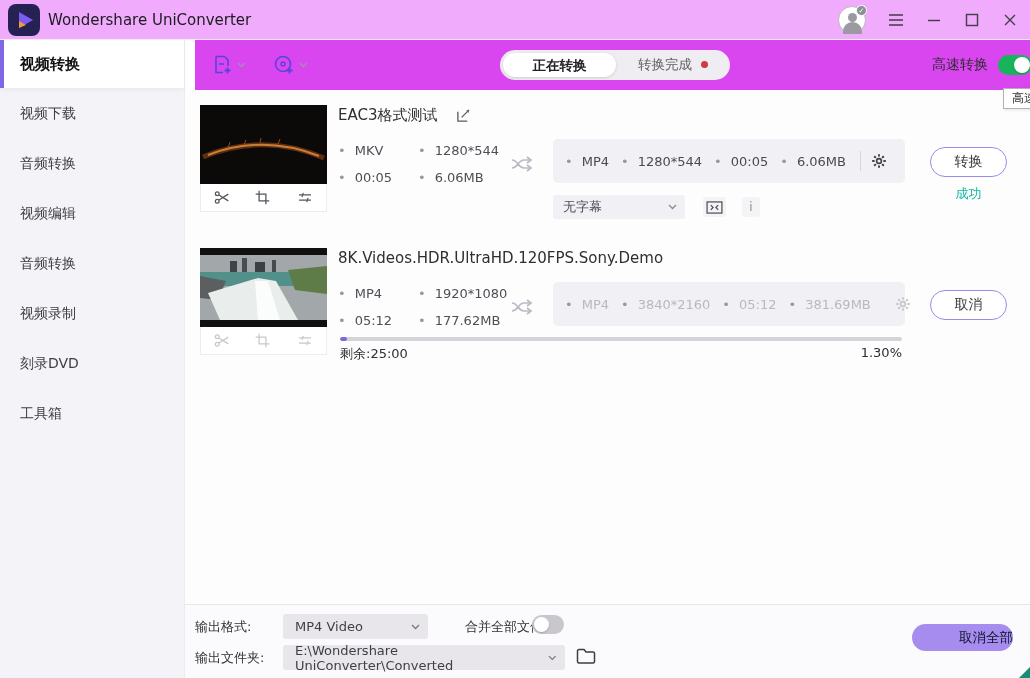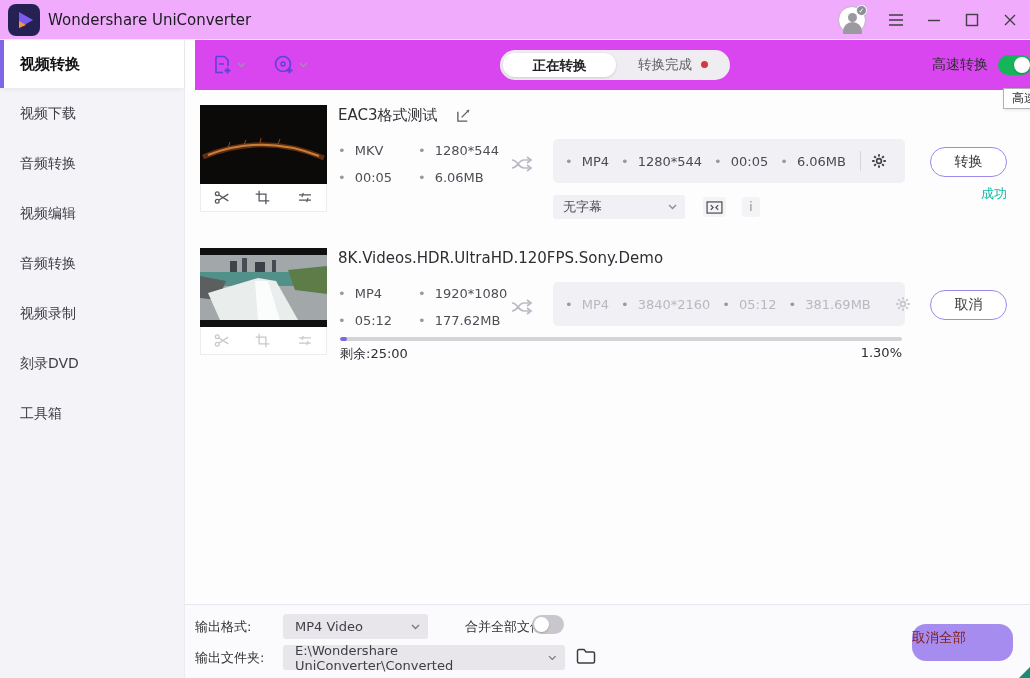--- a/index.html
+++ b/index.html
@@ -67,40 +67,40 @@
   .outbox.disabled { color:#b9b8c0; }
   .outbox.disabled .gear { color:#c6c5cd; }
   .droprow { position:absolute; left:368px; top:90px; height:24px; display:flex; align-items:center; }
   .dselect { height:24px; background:#f1f0f4; border-radius:3px; font-size:13px; color:#4e4e55; display:flex; align-items:center; padding:0 8px 0 10px; justify-content:space-between; }
   .dsub { width:132px; }
   .daudio { width:127px; margin-left:18px; }
   .dselect .chev { color:#8a8a92; }
   .sq-ic { margin-left:18px; width:23px; height:20px; background:#f4f3f6; border-radius:3px; display:flex; align-items:center; justify-content:center; color:#4c4c52; }
   .info-ic { margin-left:16px; width:18px; height:20px; background:#f4f3f6; border-radius:3px; text-align:center; line-height:20px; font-size:12px; color:#8d8d94; font-style:normal; }
   .action-btn { position:absolute; left:745px; top:42px; width:77px; height:30px; border-radius:16px; background:#fff; border:1.5px solid #9d89ec; font-size:14px; color:#37373c; text-align:center; line-height:27px; cursor:pointer; }
-  .status-ok { position:absolute; left:745px; top:80px; width:77px; text-align:right; font-size:13px; color:#0db7a0; }
+  .status-ok { position:absolute; left:745px; top:80px; width:77px; text-align:center; font-size:13px; color:#0db7a0; }
   .task-2 .action-btn { top:42px; }
   .progress-track { position:absolute; left:155px; top:89px; width:562px; height:4px; border-radius:2px; background:#d4d3d8; overflow:hidden; }
   .progress-fill { height:100%; background:#7b68dd; border-radius:2px; min-width:6px; }
   .progress-left { position:absolute; left:155px; top:97px; font-size:13px; color:#2d2d32; }
   .progress-right { position:absolute; left:642px; top:97px; width:75px; text-align:right; font-size:13px; color:#2d2d32; }
 
   
   .footer { position:absolute; left:185px; top:604px; width:845px; height:74px; background:#fbfafc; border-top:1px solid #e9e7ed; }
   .f-label { position:absolute; font-size:13px; color:#323237; }
   .fl1 { left:10px; top:13px; }
   .fl2 { left:10px; top:44px; }
   .fselect { position:absolute; height:25px; background:#e8e6eb; border-radius:3px; font-size:13px; color:#3f3f45; display:flex; align-items:center; justify-content:space-between; padding:0 8px 0 12px; }
   .fs1 { left:98px; top:9px; width:145px;text-align:right; }
   .fs2 { left:98px; top:40px; width:282px; }
   .fselect .chev { color:#77777e; }
   .merge-label { position:absolute; left:280px; top:13px; font-size:13px; color:#323237; }
   .merge-toggle { position:absolute; left:347px; top:10px; }
   .folder-btn { position:absolute; left:391px; top:42px; color:#3c3c42; }
-  .cancel-all { position:absolute; left:727px; top:19px; width:101px; height:37px; border-radius:14px; background:#a78cf0; color:#7f1d1d; font-size:13.5px; text-align:left; line-height:27px; cursor:pointer; }
+  .cancel-all { position:absolute; left:727px; top:19px; width:101px; height:27px; border-radius:14px; background:#a78cf0; color:#0f172a; font-size:13.5px; text-align:right; line-height:27px; cursor:pointer; }
   .corner-accent { position:absolute; right:0; bottom:0; width:0; height:0; border-left:11px solid transparent; border-bottom:11px solid #1d8a74; }
 </style>
 </head>
 <body>
 
 <div class="window">
 
   <div class="titlebar">
     <div class="logo">
       <svg width="32" height="32" viewBox="0 0 32 32">

